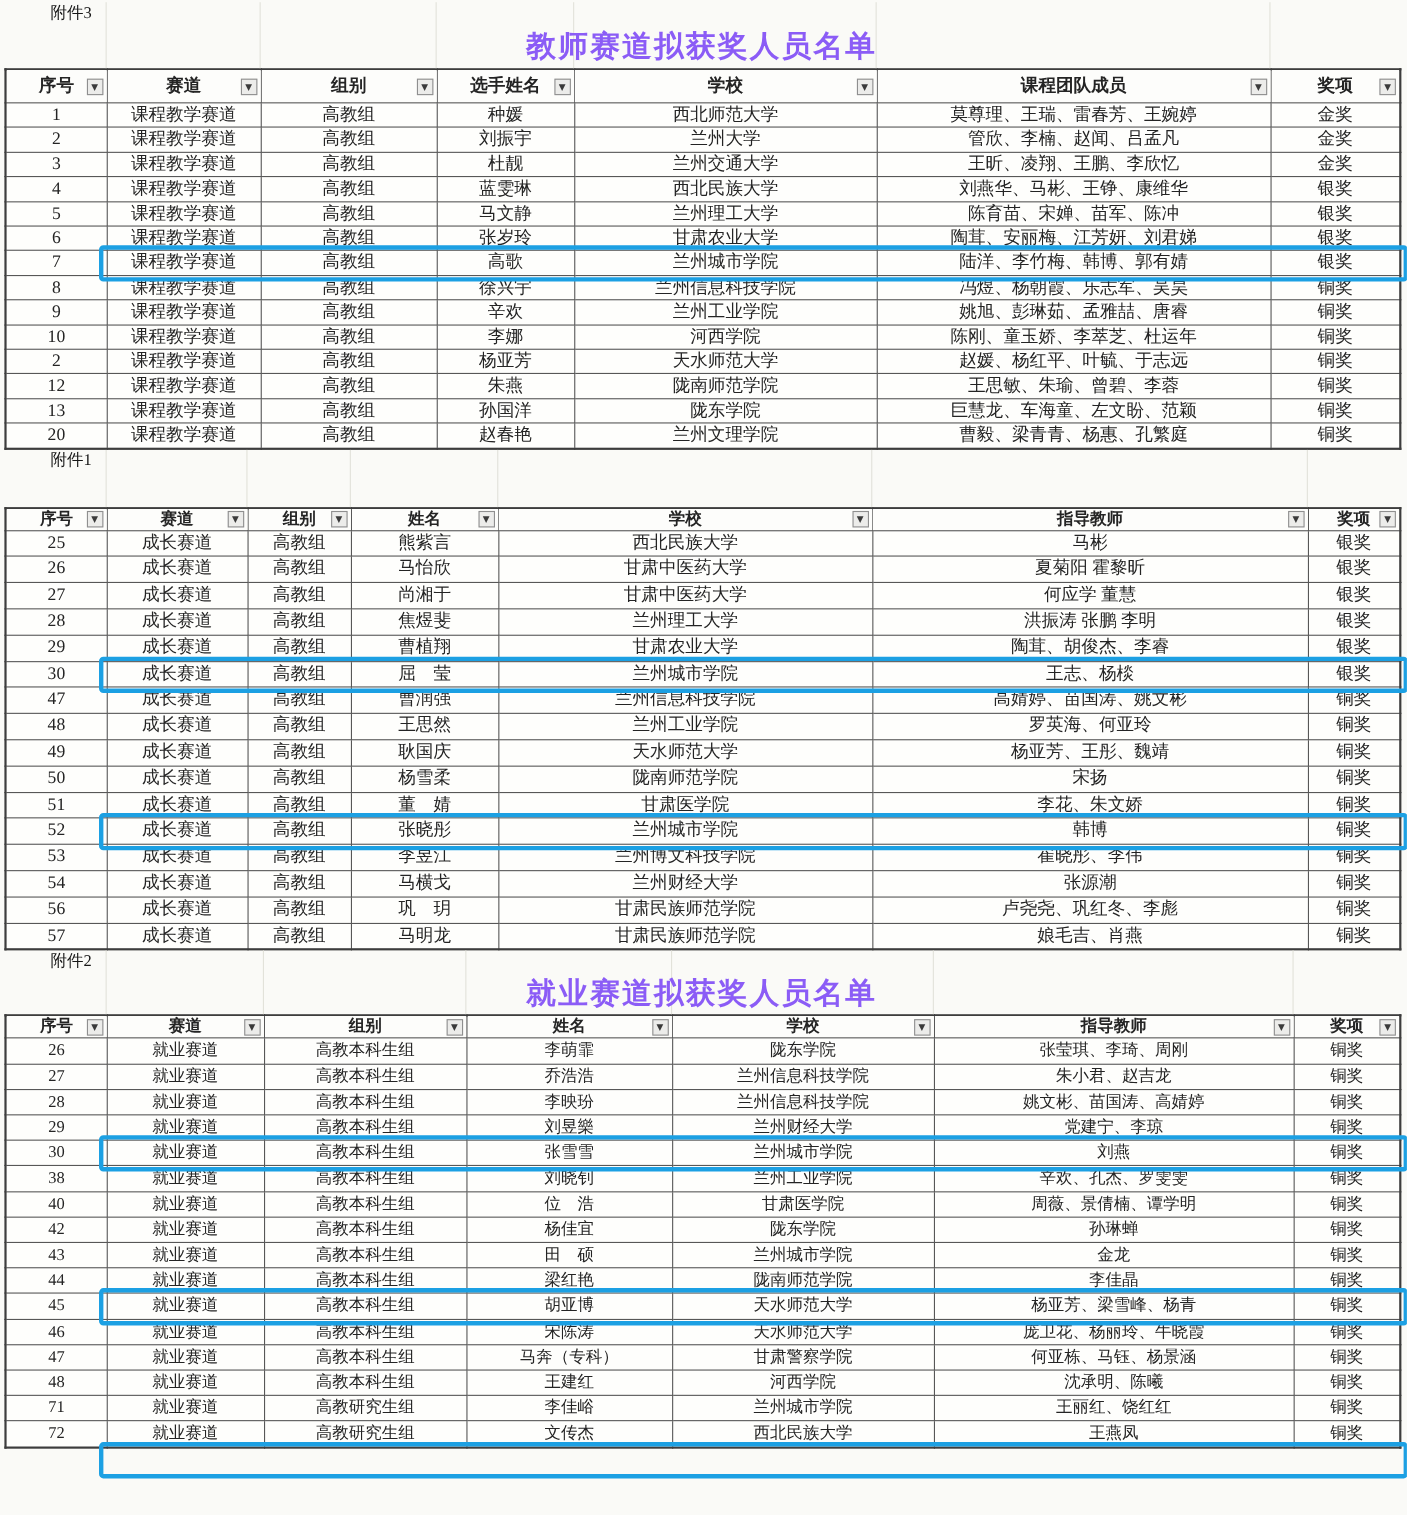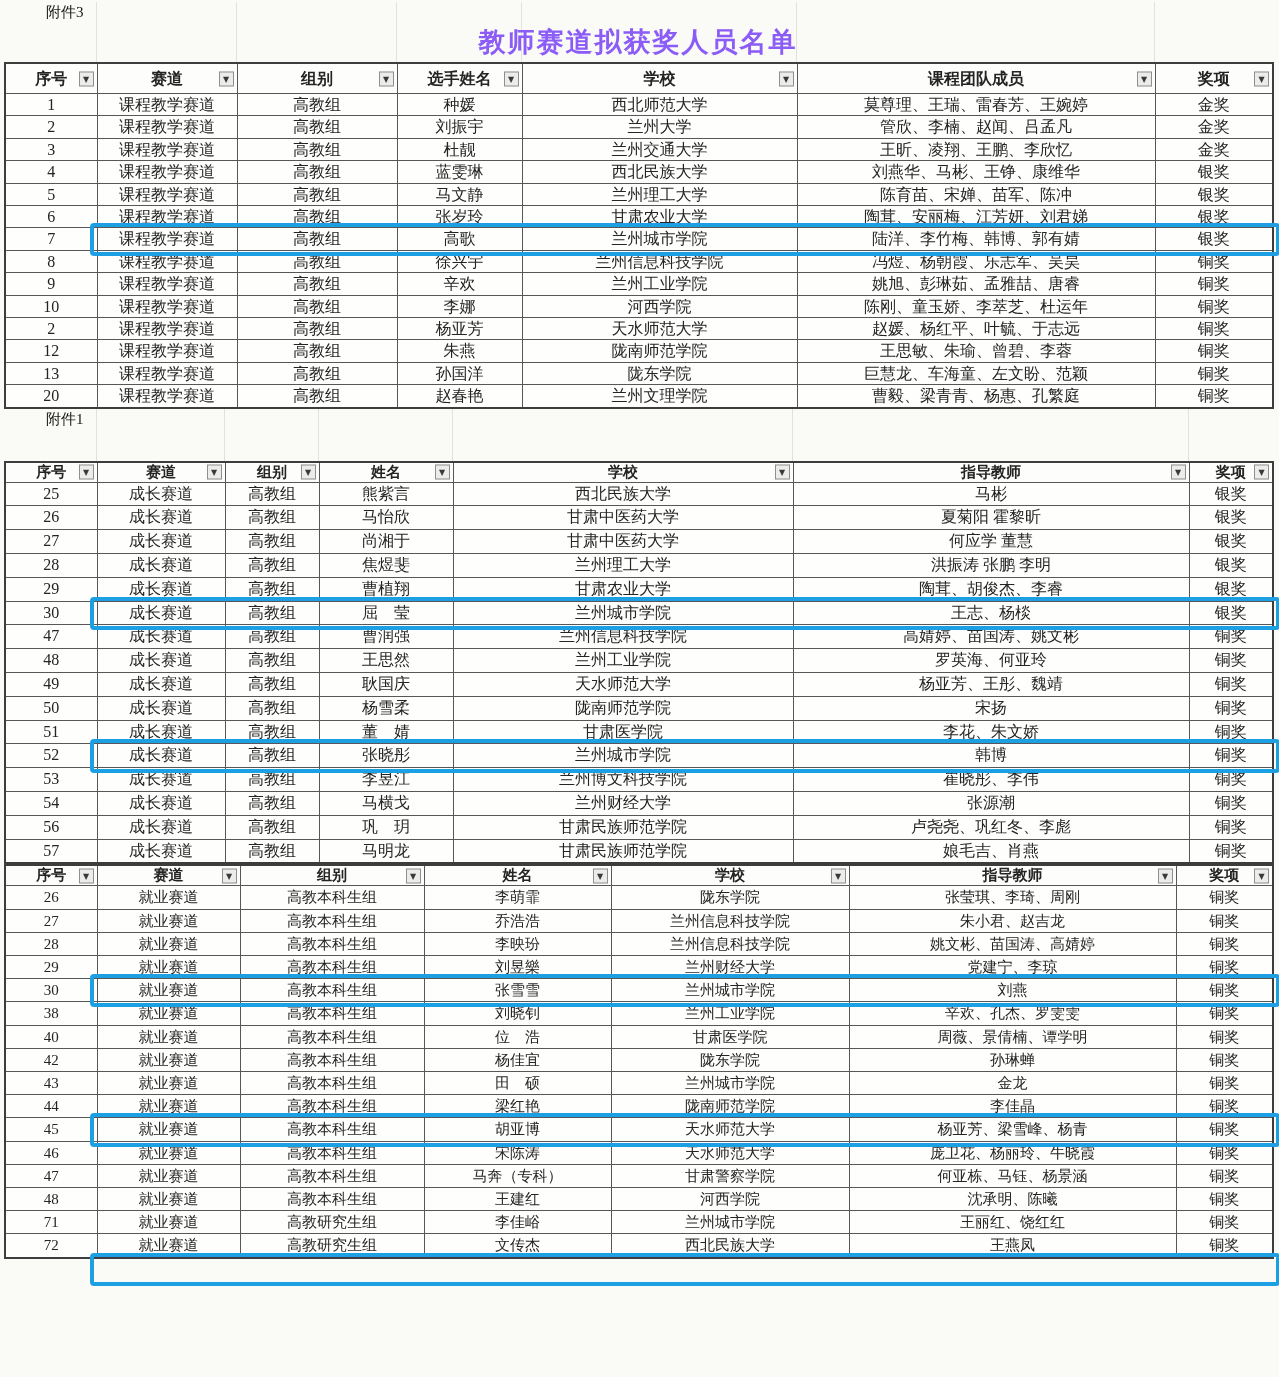--- a/index.html
+++ b/index.html
@@ -393,20 +393,30 @@
               <td>娘毛吉、肖燕</td>
               <td>铜奖</td>
             </tr>
           </tbody>
         </table>
         <div class="hlbox" style="top: 136px; left: 86px; width: 1182px; height: 25.8px;"></div>
         <div class="hlbox" style="top: 278.8px; left: 86px; width: 1182px; height: 25.8px;"></div>
       </div>
     </div>
     <div>
+      <div class="gap" style="height: 58px;">
+        <div class="vline" style="left: 92px;"></div>
+        <div class="vline" style="left: 235px;"></div>
+        <div class="vline" style="left: 419px;"></div>
+        <div class="vline" style="left: 606px;"></div>
+        <div class="vline" style="left: 844px;"></div>
+        <div class="vline" style="left: 1171px;"></div>
+        <div class="att-label">附件2</div>
+        <div class="tbl-title" style="height: 38px; line-height: 38px;">就业赛道拟获奖人员名单</div>
+      </div>
       <div class="twrap">
         <table class="t2">
           <colgroup>
             <col style="width: 92px;">
             <col style="width: 143px;">
             <col style="width: 184px;">
             <col style="width: 187px;">
             <col style="width: 238px;">
             <col style="width: 327px;">
             <col style="width: 97px;">

